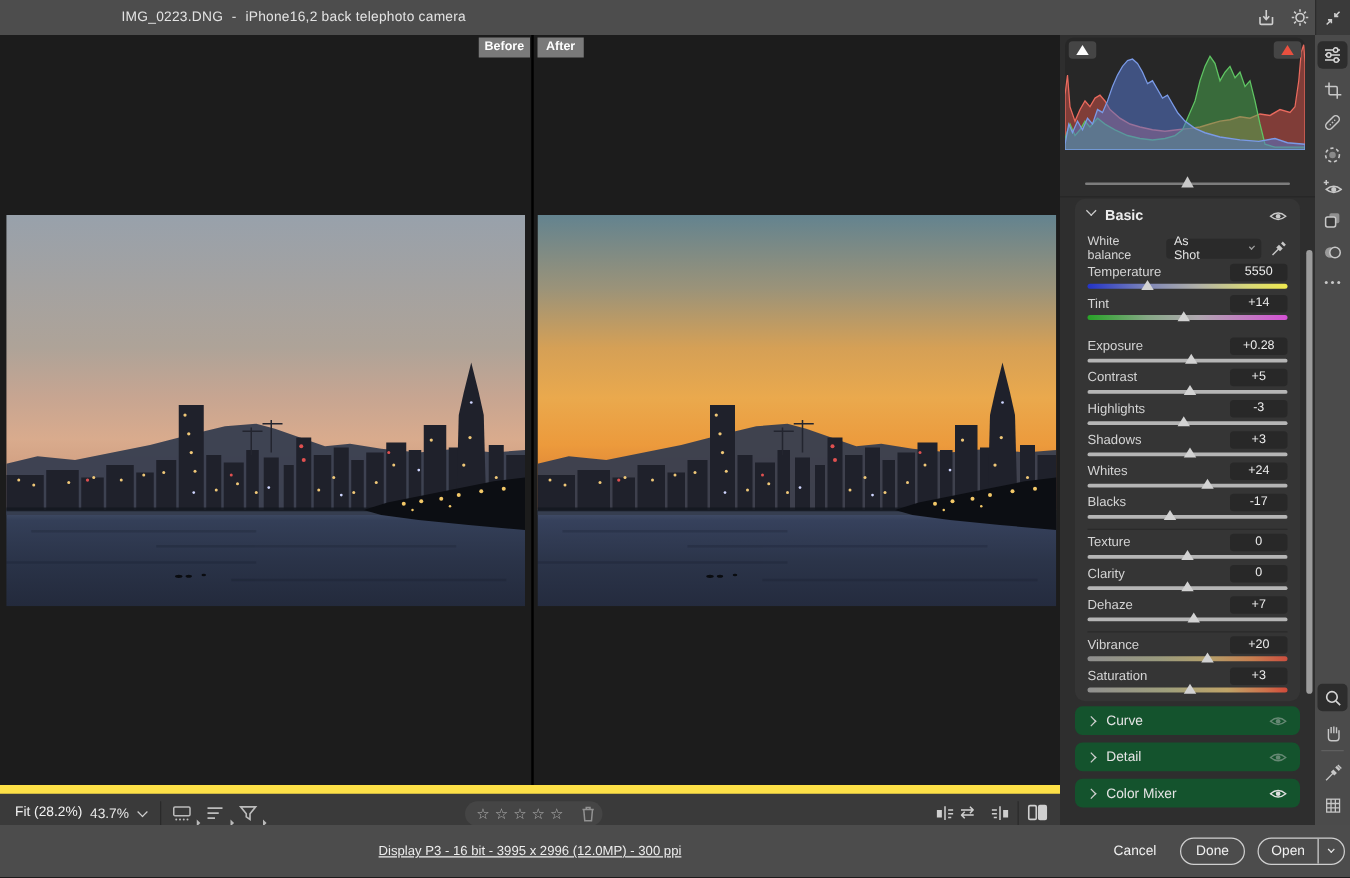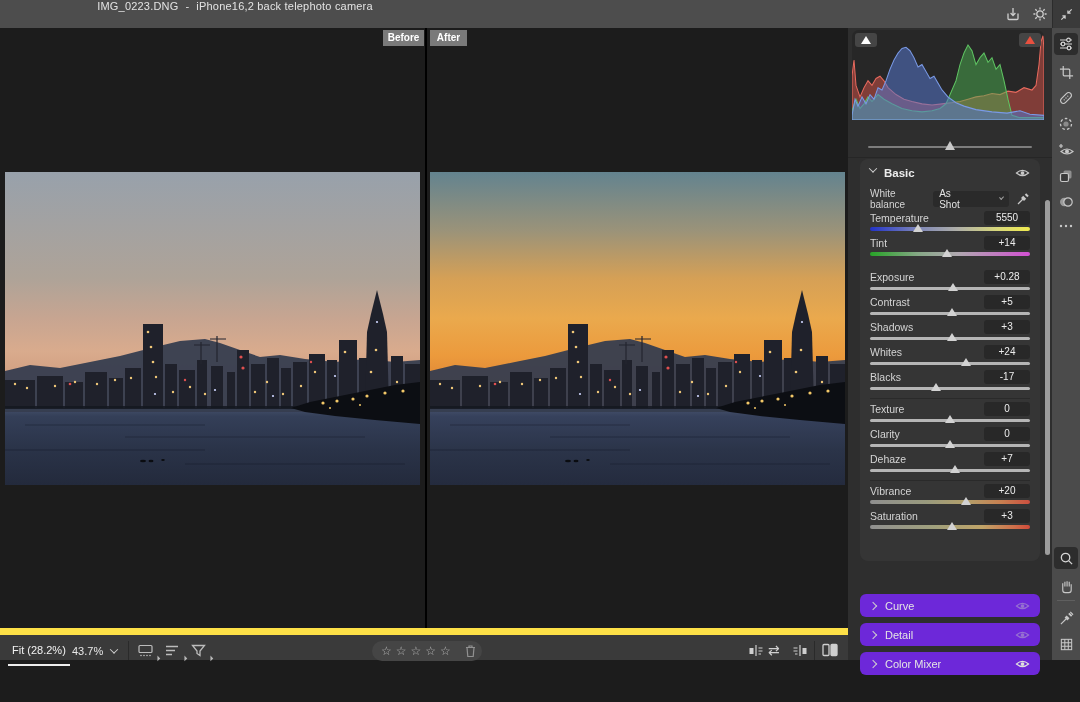--- a/index.html
+++ b/index.html
@@ -5,21 +5,21 @@
   * { margin:0; padding:0; box-sizing:border-box; }
   html,body { background:#111; }
   #app {
     position:relative; width:1080px; height:702px; overflow:hidden;
     background:#1c1c1c; font-family:"Liberation Sans", sans-serif;
     -webkit-user-select:none; user-select:none;
   }
   
   .titlebar { position:absolute; left:0; top:0; width:1052px; height:28px; background:#4d4d4d; }
   .titlebar .title { position:absolute; left:0; top:0; width:470px; height:28px;
-    display:flex; justify-content:center; align-items:flex-start; gap:7px;
+    display:flex; justify-content:center; align-items:center; gap:7px;
     font-size:11px; color:#e3e3e3; letter-spacing:.2px; }
   .tb-icons { position:absolute; right:4px; top:0; height:28px; display:flex; align-items:center; gap:11px; }
   .corner-cell { position:absolute; left:1052px; top:0; width:28px; height:28px; background:#3a3a3a;
     border-left:1px solid #2c2c2c; display:flex; align-items:center; justify-content:center; }
   
   .canvas { position:absolute; left:0; top:28px; width:848px; height:600px; background:#1c1c1c; }
   .va-divider { position:absolute; left:425px; top:0; width:2px; height:600px; background:#000; }
   .cmp-btn { position:absolute; top:2px; height:16px; background:#7a7a7a; color:#fff;
     font-size:10px; font-weight:bold; text-align:center; line-height:16px; z-index:4; }
   .cmp-before { left:383px; width:41px; }
@@ -92,22 +92,22 @@
     background:linear-gradient(90deg,#27a327 0%,#86a886 30%,#b0a8b0 55%,#c27ac2 80%,#d450d4 100%); }
   .t-vibrance .line { height:4px; top:3px;
     background:linear-gradient(90deg,#8f8f8f 0%,#999a7e 35%,#b3a06b 60%,#c77f50 82%,#cc4f3f 100%); }
   .t-saturation .line { height:4px; top:3px;
     background:linear-gradient(90deg,#909090 0%,#a0a07c 40%,#c0a468 70%,#cf6f4a 90%,#d04a3a 100%); }
   .sthumb { position:absolute; top:0; transform:translateX(-50%); width:0; height:0;
     border-left:5.5px solid transparent; border-right:5.5px solid transparent; border-bottom:8.5px solid #d2d2d2; }
   .sdiv { border:0; border-top:1px solid #2a2a2a; margin:6px 0 1px; }
   .gap { height:9px; }
   
-  .seccard { position:absolute; left:12px; width:180px; height:23px; background:#6d28d9; border-radius:6px;
-    display:flex; align-items:center; padding:0 10px;margin-top:29px; }
+  .seccard { position:absolute; left:12px; width:180px; height:23px; background:#14532d; border-radius:6px;
+    display:flex; align-items:center; padding:0 10px; }
   .seccard .lbl { font-size:11px; color:#e4e4e4; margin-left:9px; }
   .eye-dim { opacity:.45; }
   
   .toolstrip { position:absolute; left:1052px; top:28px; width:28px; height:632px; background:#4b4b4b; }
   .tslot { position:absolute; left:0; width:28px; height:24px; display:flex; align-items:center; justify-content:center; }
   .tsel { position:absolute; left:2px; width:24px; height:22px; background:#2d2d2d; border-radius:4px;
     display:flex; align-items:center; justify-content:center; }
   .ts-div { position:absolute; left:5px; width:18px; height:1px; background:#5f5f5f; }
   
   .statusbar { position:absolute; left:0; top:660px; width:1080px; height:42px; background:#4c4c4c; }
@@ -459,20 +459,30 @@
             <span class="lbl">Contrast</span>
             <span class="sval">+5</span>
           </div>
         <div class="strack">
             <div class="line"></div>
             <span class="sthumb" style="left: 51%;"></span>
           </div>
       </div>
       <div class="srow">
         <div class="sline">
+            <span class="lbl">Highlights</span>
+            <span class="sval">-3</span>
+          </div>
+        <div class="strack">
+            <div class="line"></div>
+            <span class="sthumb" style="left: 48%;"></span>
+          </div>
+      </div>
+      <div class="srow">
+        <div class="sline">
             <span class="lbl">Shadows</span>
             <span class="sval">+3</span>
           </div>
         <div class="strack">
             <div class="line"></div>
             <span class="sthumb" style="left: 51%;"></span>
           </div>
       </div>
       <div class="srow">
         <div class="sline">
@@ -669,14 +679,26 @@
       </svg>
       </div>
     <div class="tslot" style="top:604px">
       <svg class="ic" width="15" height="15" viewBox="0 0 16 16" fill="none" stroke="#c8c8c8" stroke-width="1.1">
         <rect x="2.5" y="2.5" width="11" height="11"></rect>
           <path d="M6.2,2.5 V13.5 M9.9,2.5 V13.5 M2.5,6.2 H13.5 M2.5,9.9 H13.5"></path>
       </svg>
       </div>
   </div>
 
+  <div class="statusbar">
+    <span class="info-link">Display P3 - 16 bit - 3995 x 2996 (12.0MP) - 300 ppi</span>
+    <span class="btn-cancel">Cancel</span>
+    <span class="btn-done">Done</span>
+    <span class="open-group">
+      <span class="open-main">Open</span>
+      <span class="open-sep"></span>
+      <span class="open-chev">
+          <span class="chev chev-d chev-s" style="border-color:#e4e4e4"></span>
+        </span>
+    </span>
+  </div>
 
 </div>
 
 </body></html>

